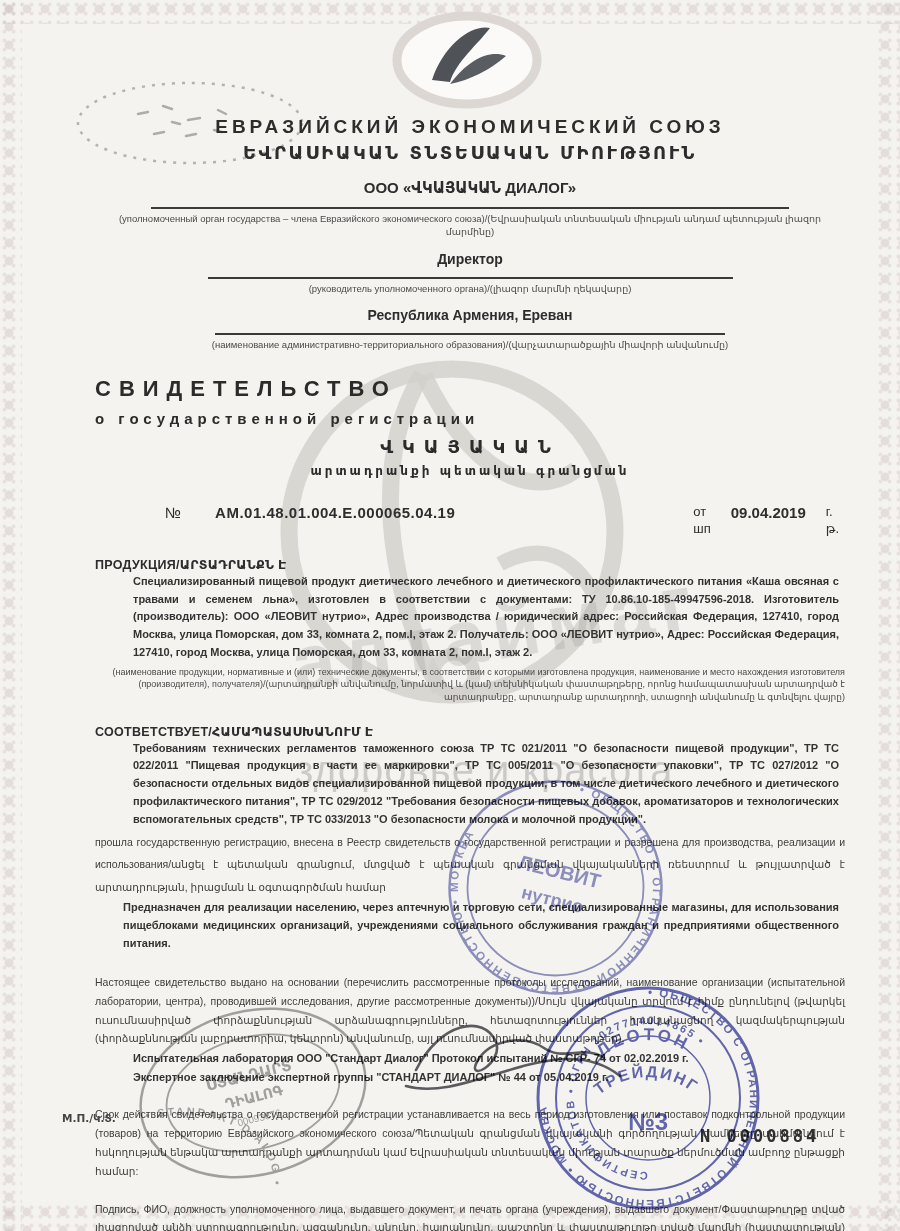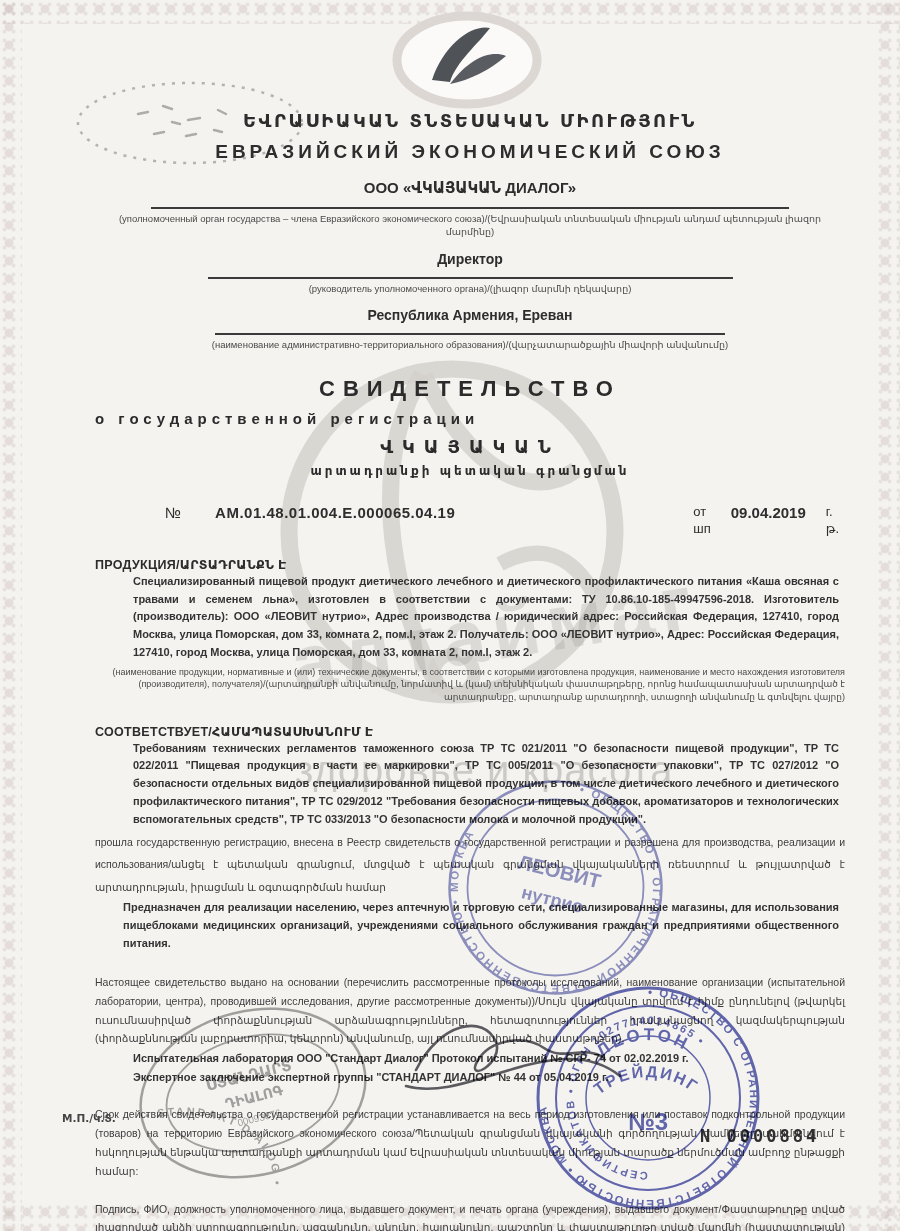--- a/index.html
+++ b/index.html
@@ -25,21 +25,21 @@
   .union{font-size:19px;font-weight:bold;letter-spacing:4px;text-align:center;color:#2d2d2d;margin-top:10px;}
   .union.hy{font-size:18px;letter-spacing:2.5px;margin-top:4px;font-family:"DejaVu Sans",sans-serif;}
   .org{font-size:15px;font-weight:bold;text-align:center;margin-top:16px;color:#2d2d2d;}
   .hr{background:#3a3a3a;height:2px;margin:10px auto 0 auto;}
   .hr.w1{width:85%;}
   .hr.w2{width:70%;}
   .hr.w3{width:68%;}
   .cap{font-size:9.5px;color:#4a4a4a;text-align:center;line-height:1.35;margin-top:4px;}
   .midline{font-size:14px;font-weight:bold;text-align:center;margin-top:12px;color:#2d2d2d;}
 
-  .title1{font-size:22px;font-weight:bold;letter-spacing:8px;text-align:center;margin-top:24px;color:#2b2b2b;}
+  .title1{font-size:22px;font-weight:bold;letter-spacing:8px;margin-top:24px;color:#2b2b2b;}
   .title2{font-size:15px;font-weight:bold;letter-spacing:5px;margin-top:8px;color:#2b2b2b;}
   .title3{font-size:18px;font-weight:bold;letter-spacing:9px;text-align:center;margin-top:9px;color:#2b2b2b;font-family:"DejaVu Sans",sans-serif;}
   .title4{font-size:12px;font-weight:bold;letter-spacing:3px;text-align:center;margin-top:7px;color:#2b2b2b;font-family:"DejaVu Sans",sans-serif;}
 
   .numrow{display:flex;align-items:flex-start;margin-top:26px;font-size:15px;color:#2e2e2e;}
   .numrow .no{margin-left:70px;font-weight:normal;}
   .numrow .val{margin-left:34px;font-weight:bold;letter-spacing:.5px;}
   .numrow .stack{display:flex;flex-direction:column;line-height:1.25;font-size:13px;}
   .numrow .from{margin-left:auto;}
   .numrow .date{margin:0 20px;font-weight:bold;}
@@ -110,22 +110,22 @@
       <line x1="86" y1="58" x2="96" y2="56"></line>
         <line x1="118" y1="60" x2="128" y2="58"></line>
       <line x1="146" y1="54" x2="154" y2="56"></line>
         <line x1="104" y1="46" x2="112" y2="48"></line>
     </g>
   </svg>
 
   <div class="content">
     <div class="logo-wrap"></div>
 
+    <div class="union">ЕВРАЗИЙСКИЙ ЭКОНОМИЧЕСКИЙ СОЮЗ</div>
     <div class="union hy">ԵՎՐԱՍԻԱԿԱՆ ՏՆՏԵՍԱԿԱՆ ՄԻՈՒԹՅՈՒՆ</div>
-    <div class="union">ЕВРАЗИЙСКИЙ ЭКОНОМИЧЕСКИЙ СОЮЗ</div>
 
     <div class="org">ООО «ՎԿԱՅԱԿԱՆ ДИАЛОГ»</div>
     <div class="hr w1"></div>
     <div class="cap">(уполномоченный орган государства – члена Евразийского экономического союза)/(Եվրասիական տնտեսական միության անդամ պետության լիազոր մարմինը)</div>
 
     <div class="midline">Директор</div>
     <div class="hr w2"></div>
     <div class="cap">(руководитель уполномоченного органа)/(լիազոր մարմնի ղեկավարը)</div>
 
     <div class="midline">Республика Армения, Ереван</div>

